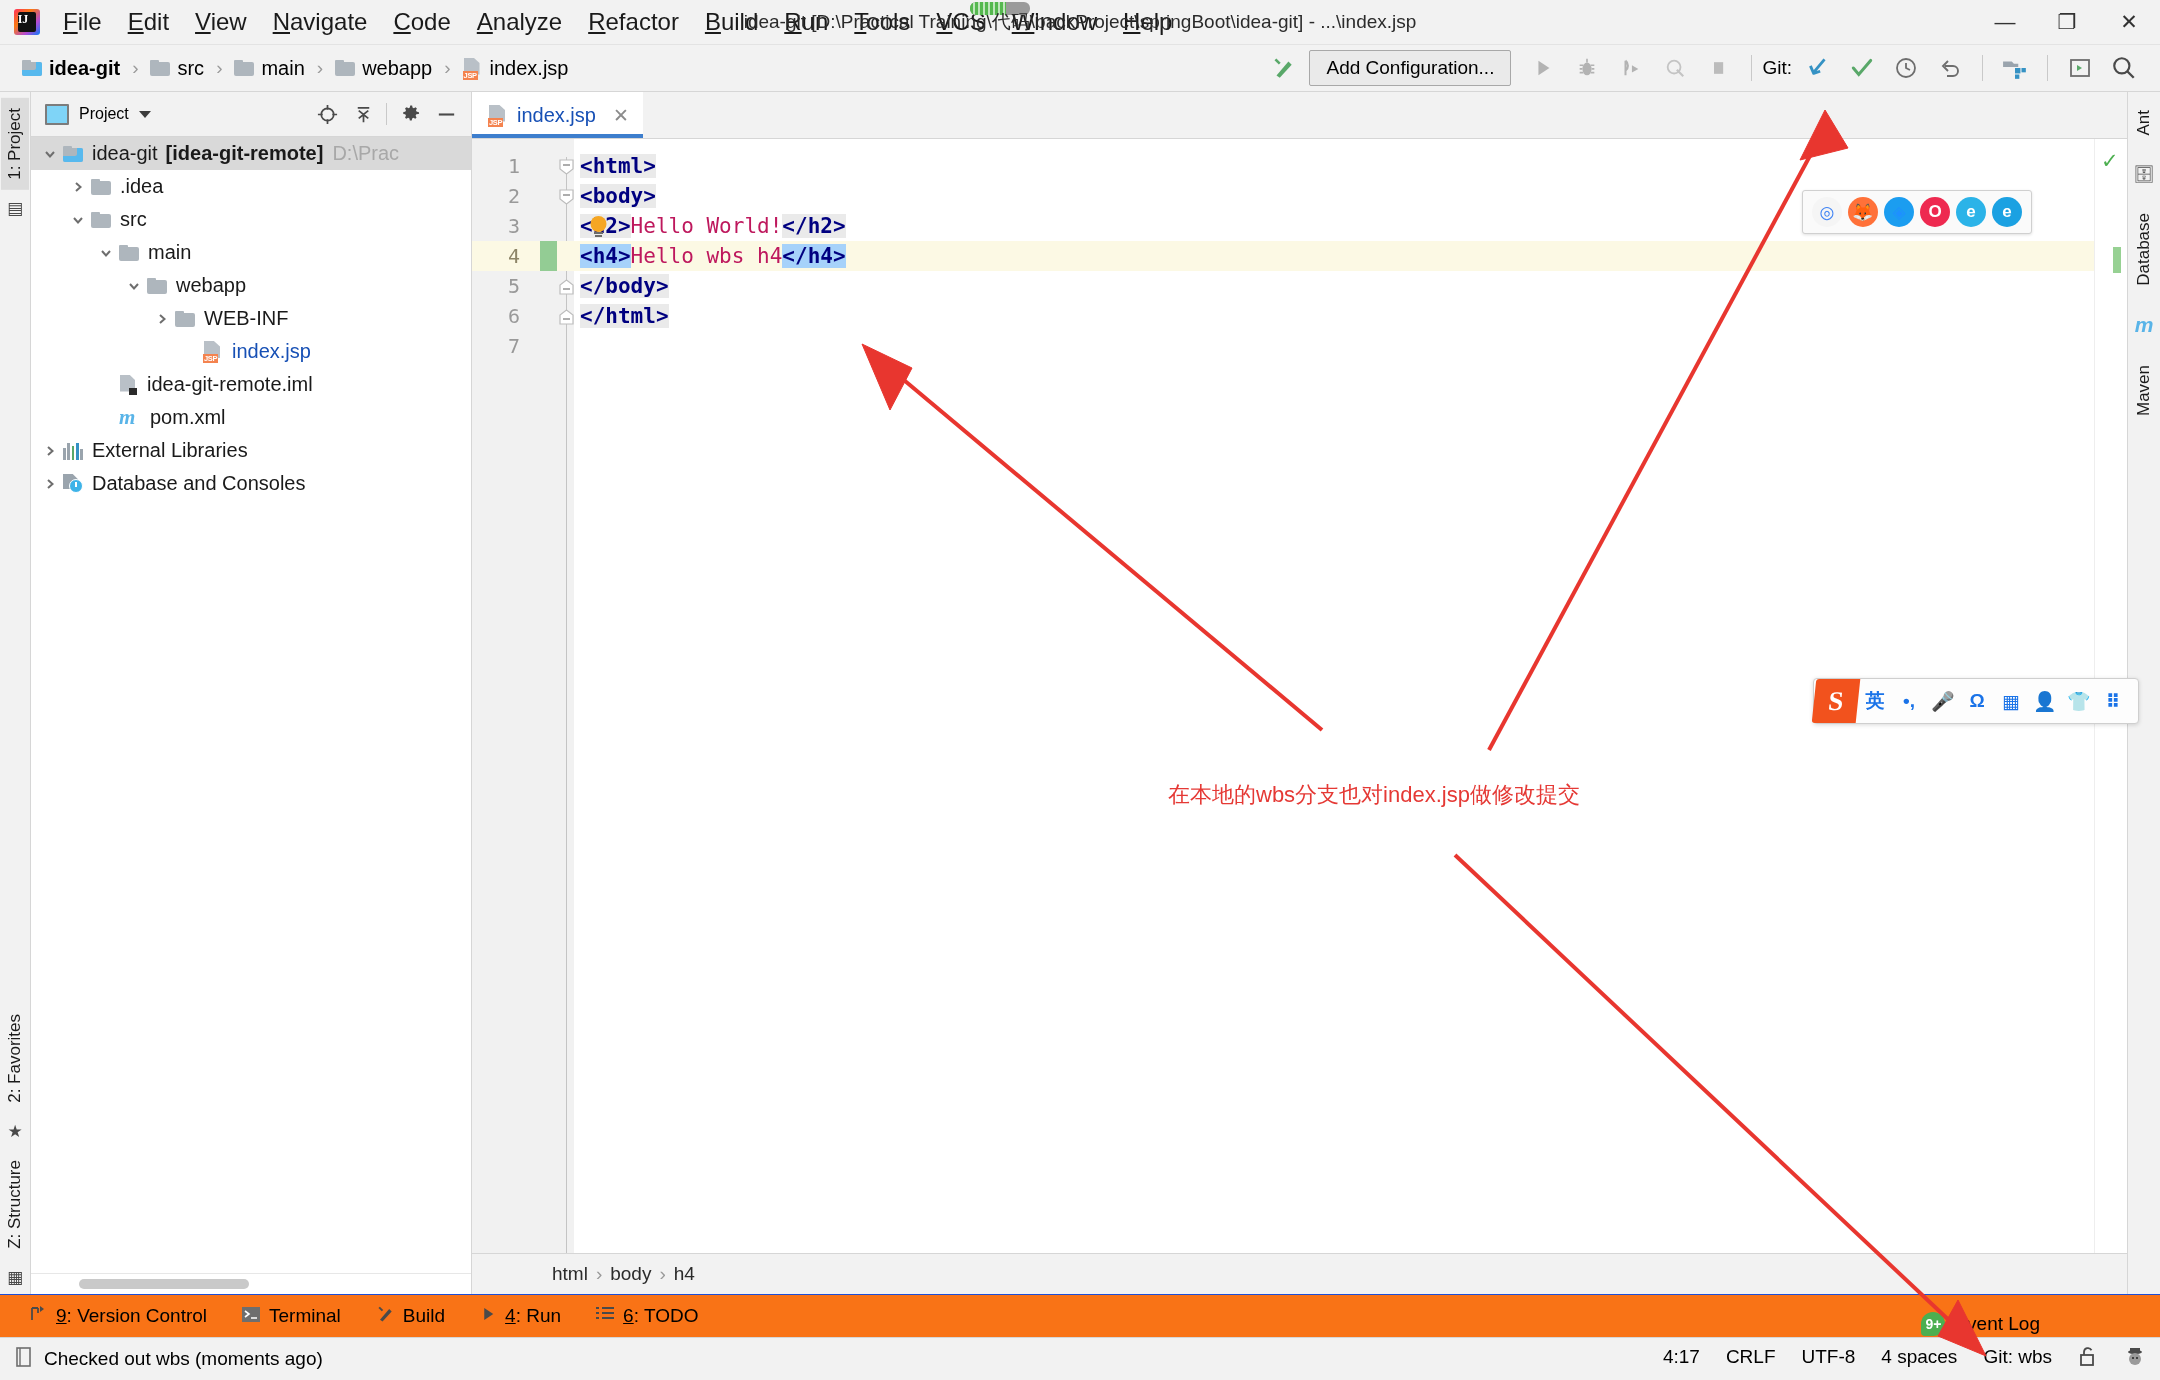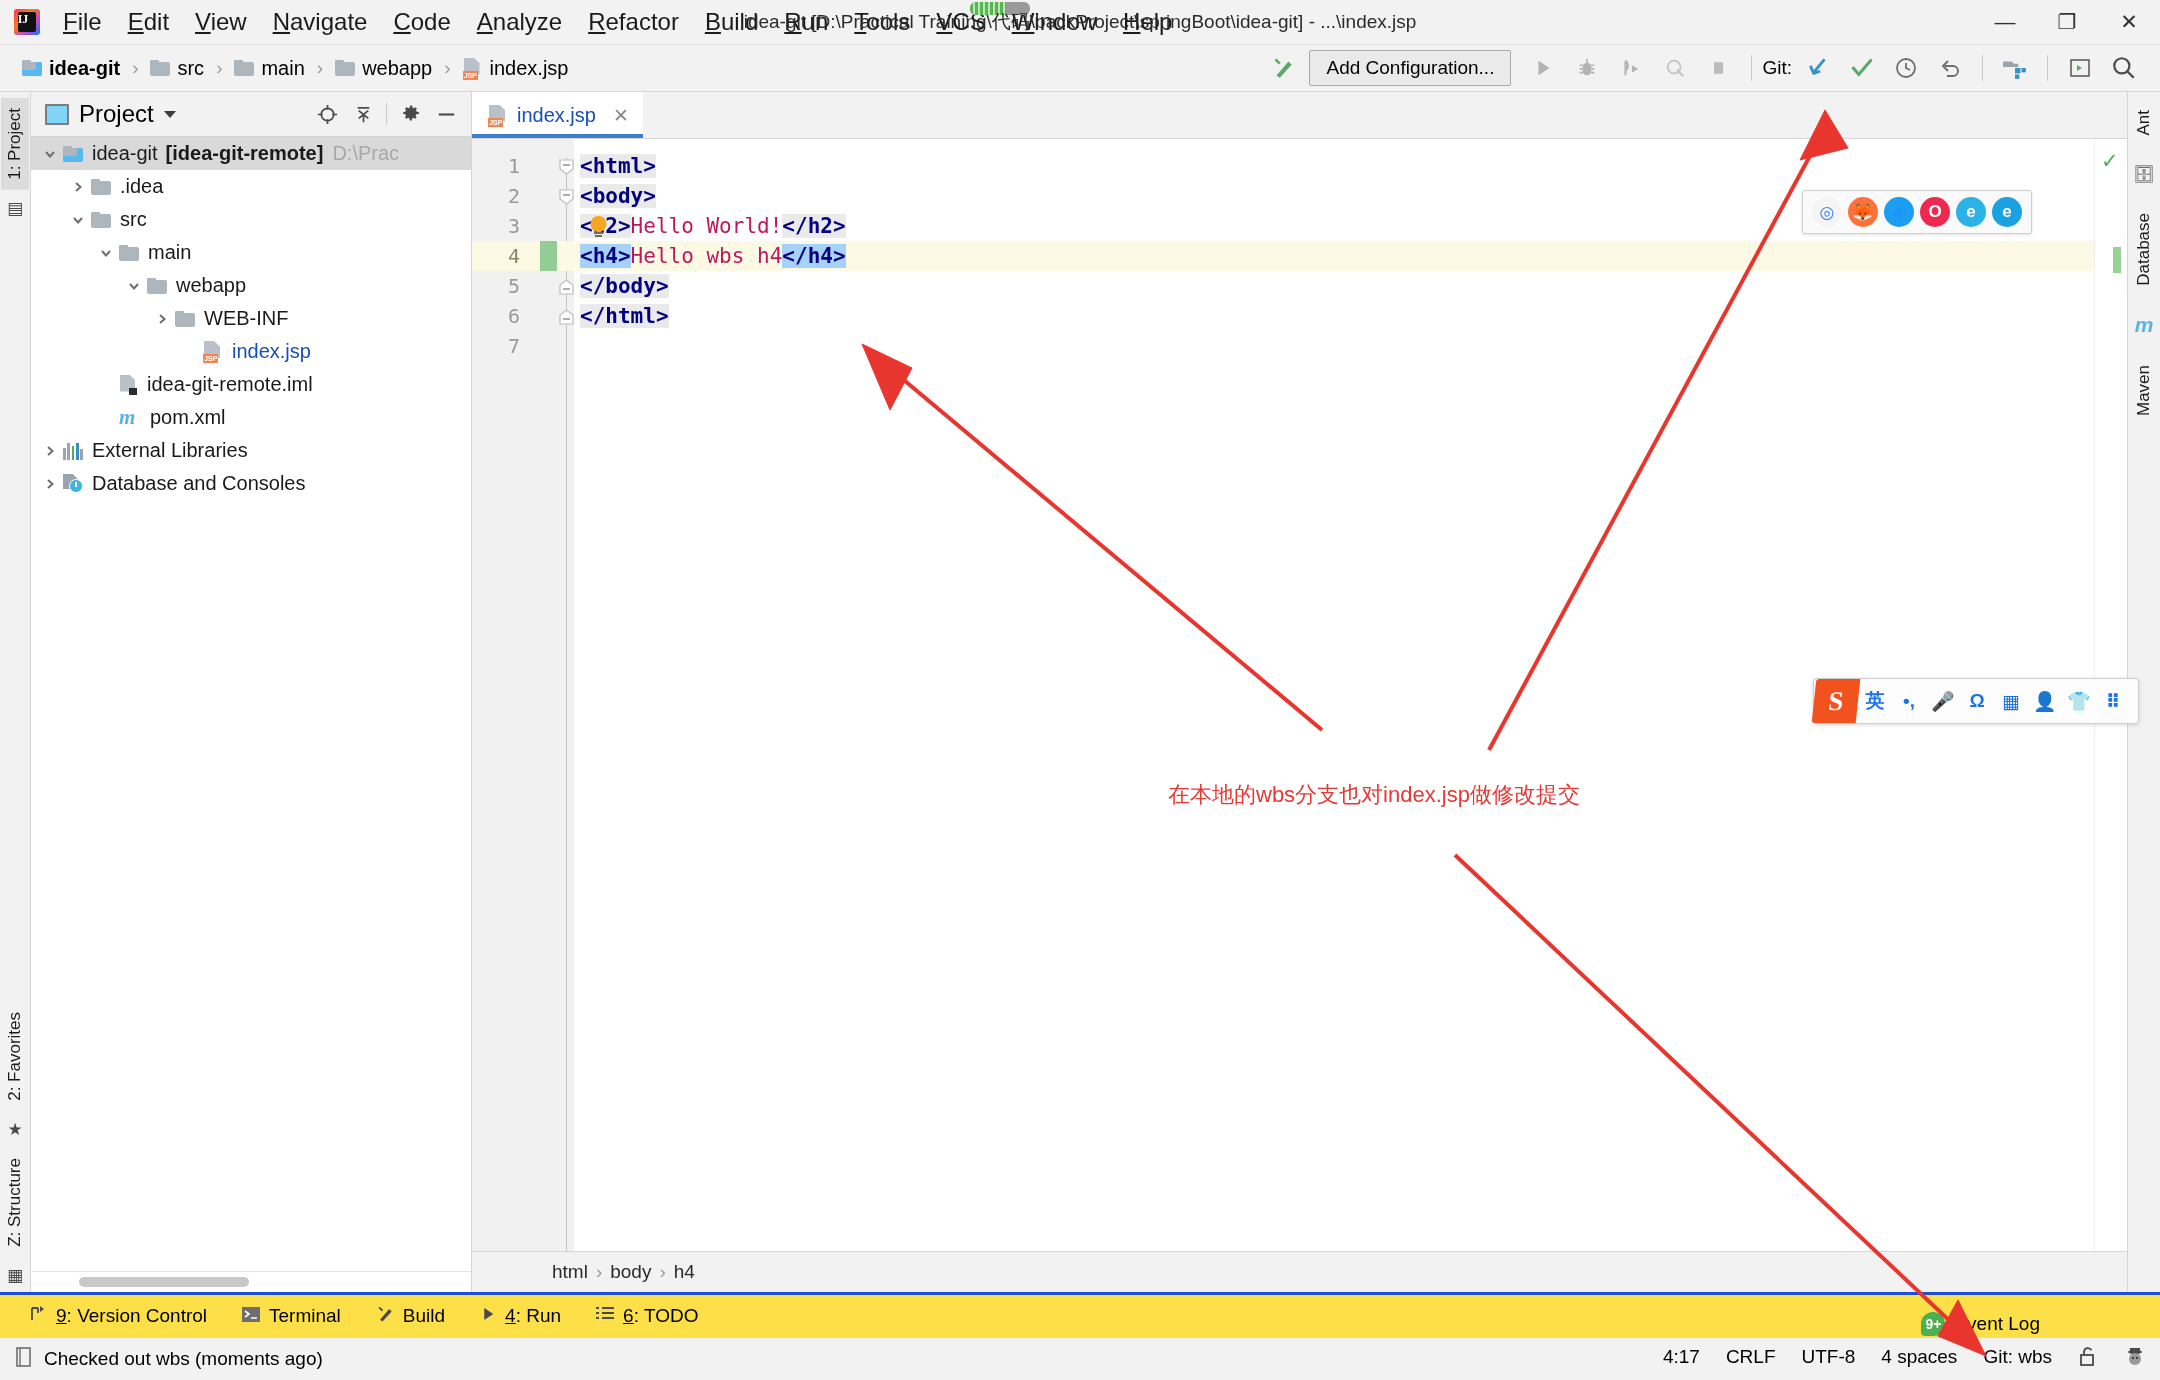--- a/index.html
+++ b/index.html
@@ -51,21 +51,21 @@
   
   .rail{width:30px;background:#f2f2f2;border-right:1px solid #d6d6d6;display:flex;flex-direction:column;justify-content:space-between;align-items:center;padding:6px 0;flex:none;}
   .rail-tab{writing-mode:vertical-rl;transform:rotate(180deg);font-size:17px;padding:10px 4px;color:#1a1a1a;cursor:default;white-space:nowrap;}
   .rail-tab.sel{background:#dcdcdc;}
   .rail-grp{display:flex;flex-direction:column;align-items:center;gap:8px;}
   .rail-ico{font-size:17px;color:#4a4a4a;}
 
   
   .project{width:440px;flex:none;background:#fff;display:flex;flex-direction:column;border-right:1px solid #d6d6d6;}
   .proj-head{height:44px;display:flex;align-items:center;background:#f2f2f2;border-bottom:1px solid #d6d6d6;padding:0 8px;gap:8px;}
-  .proj-title{display:flex;align-items:center;gap:10px;font-size:24px;margin-left:6px;}
+  .proj-title{display:flex;align-items:center;gap:10px;font-size:16px;margin-left:6px;}
   .proj-sqicon{width:20px;height:17px;border:2px solid #7c7c7c;background:#7fd4f7;border-radius:1px;flex:none;}
   .caret-dn{width:0;height:0;border-left:6px solid transparent;border-right:6px solid transparent;border-top:7px solid #3c3c3c;}
   .proj-tools{margin-left:auto;display:flex;align-items:center;gap:2px;}
   .pt-btn{width:34px;height:34px;display:flex;align-items:center;justify-content:center;color:#4a4a4a;cursor:default;}
   .tree{flex:1;overflow:hidden;padding-top:0px;font-size:20px;}
   .tnode{display:flex;align-items:center;height:33px;padding-left:6px;white-space:nowrap;cursor:default;}
   .tnode.sel{background:#d9d9d9;}
   .twist{width:26px;display:flex;align-items:center;justify-content:center;color:#6e6e6e;font-size:16px;flex:none;}
   .tico{margin-right:9px;flex:none;}
   .tlabel{color:#1a1a1a;}
@@ -115,21 +115,21 @@
   .rr-mark{position:absolute;right:6px;width:8px;height:26px;}
 
   
   .ebc{height:40px;display:flex;align-items:center;gap:8px;padding-left:80px;background:#f2f2f2;border-top:1px solid #d6d6d6;font-size:19px;color:#2b2b2b;}
   .ebc .sep{color:#9a9a9a;}
 
   
   .rrail{width:32px;background:#f2f2f2;border-left:1px solid #d6d6d6;display:flex;flex-direction:column;align-items:center;padding:8px 0;gap:18px;flex:none;}
 
   
-  .toolwin-bar{height:42px;min-height:42px;background:#fde047;border-top:3px solid #1d4ed8;display:flex;align-items:center;padding-left:14px;gap:6px;}
+  .toolwin-bar{height:42px;min-height:42px;background:#f97316;border-top:1px solid #1d4ed8;display:flex;align-items:center;padding-left:14px;gap:6px;}
   .twb-item{display:flex;align-items:center;gap:8px;padding:4px 14px;font-size:19px;cursor:default;white-space:nowrap;}
   .statusbar{height:42px;min-height:42px;background:#f2f2f2;border-top:1px solid #d6d6d6;display:flex;align-items:center;padding:0 14px;gap:10px;font-size:19px;}
   .sb-right{margin-left:auto;display:flex;align-items:flex-start;gap:26px;}
   .sb-item{cursor:default;white-space:nowrap;}
   .evlog{position:absolute;right:120px;bottom:44px;display:flex;align-items:center;gap:9px;font-size:19px;}
   .badge9{background:#4caf50;color:#fff;border-radius:50% 50% 50% 4px;width:24px;height:24px;font-size:14px;display:flex;align-items:center;justify-content:center;font-weight:bold;}
 
   
   .browsers{position:absolute;left:1802px;top:190px;display:flex;align-items:center;gap:6px;background:#fafafa;border:1px solid #d0d0d0;border-radius:3px;padding:6px 9px;box-shadow:0 1px 3px rgba(0,0,0,.12);}
   .br{width:30px;height:30px;border-radius:50%;display:flex;align-items:center;justify-content:center;font-size:17px;font-weight:bold;color:#fff;}

